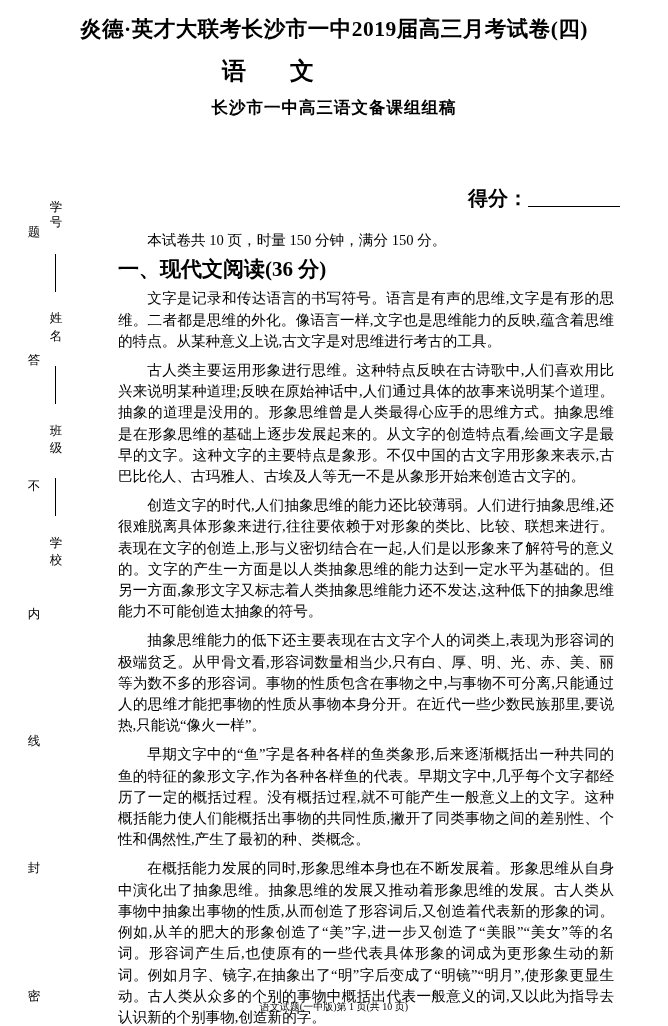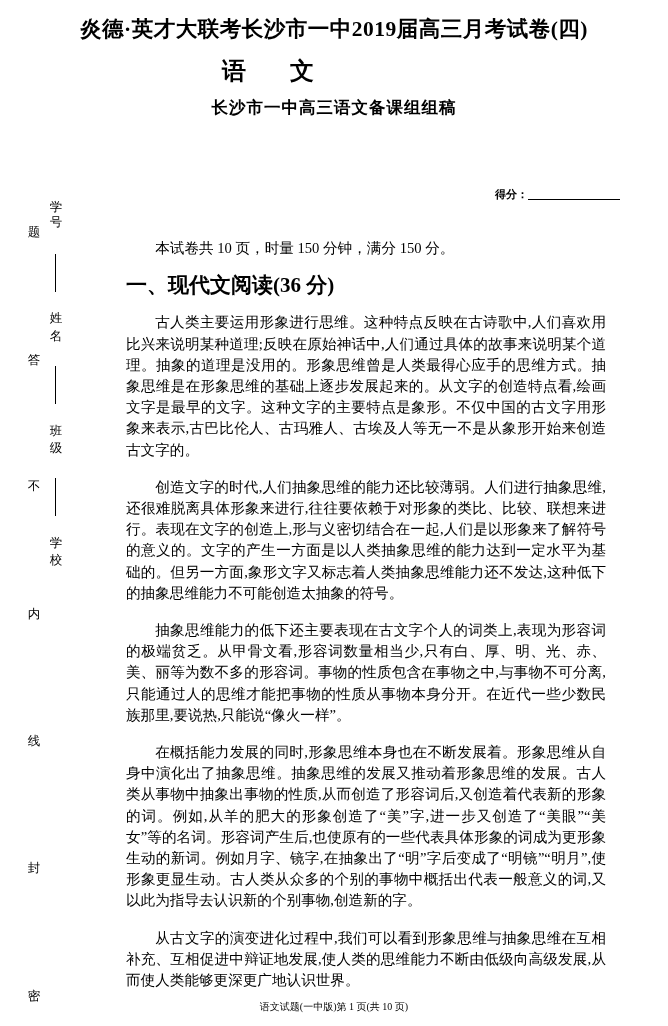--- a/index.html
+++ b/index.html
@@ -88,21 +88,21 @@
     font-weight: bold;
     font-size: 16.5px;
     letter-spacing: 1px;
   }
 
   
   .score-line {
     position: absolute;
     top: 185px;
     right: 48px;
-    font-size: 11px;
+    font-size: 20px;
     font-weight: bold;
   }
   .score-rule {
     display: inline-block;
     width: 92px;
     border-bottom: 1px solid #000;
     height: 14px;
     vertical-align: -2px;
   }
 
@@ -110,21 +110,21 @@
   .content {
     position: absolute;
     left: 110px;
     top: 222px;
     width: 512px;
     font-size: 14.6px;
     line-height: 21.2px;
     text-align: justify;
   }
   .content p {
-    margin: 16px;
+    margin: 8px;
   }
   .ind2 { text-indent: 2em; }
   .sec-title {
     font-weight: bold;
     font-size: 21px;
     margin-top: 9px;
   }
   .sub-title {
     font-weight: bold;
     font-size: 14.8px;
@@ -167,23 +167,25 @@
     <div class="seal-col seal-col-2">
       <div class="vtext" style="top:26px;letter-spacing:34px;">题　　答　　不　　内　　线　　封　　密</div>
     </div>
   </div>
 
   <div class="content">
     <p class="ind2">本试卷共 10 页，时量 150 分钟，满分 150 分。</p>
 
     <p class="sec-title">一、现代文阅读(36 分)</p>
 
+    <p class="ind2">文字是记录和传达语言的书写符号。语言是有声的思维,文字是有形的思维。二者都是思维的外化。像语言一样,文字也是思维能力的反映,蕴含着思维的特点。从某种意义上说,古文字是对思维进行考古的工具。</p>
     <p class="ind2">古人类主要运用形象进行思维。这种特点反映在古诗歌中,人们喜欢用比兴来说明某种道理;反映在原始神话中,人们通过具体的故事来说明某个道理。抽象的道理是没用的。形象思维曾是人类最得心应手的思维方式。抽象思维是在形象思维的基础上逐步发展起来的。从文字的创造特点看,绘画文字是最早的文字。这种文字的主要特点是象形。不仅中国的古文字用形象来表示,古巴比伦人、古玛雅人、古埃及人等无一不是从象形开始来创造古文字的。</p>
     <p class="ind2">创造文字的时代,人们抽象思维的能力还比较薄弱。人们进行抽象思维,还很难脱离具体形象来进行,往往要依赖于对形象的类比、比较、联想来进行。表现在文字的创造上,形与义密切结合在一起,人们是以形象来了解符号的意义的。文字的产生一方面是以人类抽象思维的能力达到一定水平为基础的。但另一方面,象形文字又标志着人类抽象思维能力还不发达,这种低下的抽象思维能力不可能创造太抽象的符号。</p>
     <p class="ind2">抽象思维能力的低下还主要表现在古文字个人的词类上,表现为形容词的极端贫乏。从甲骨文看,形容词数量相当少,只有白、厚、明、光、赤、美、丽等为数不多的形容词。事物的性质包含在事物之中,与事物不可分离,只能通过人的思维才能把事物的性质从事物本身分开。在近代一些少数民族那里,要说热,只能说“像火一样”。</p>
+    <p class="ind2">早期文字中的“鱼”字是各种各样的鱼类象形,后来逐渐概括出一种共同的鱼的特征的象形文字,作为各种各样鱼的代表。早期文字中,几乎每个文字都经历了一定的概括过程。没有概括过程,就不可能产生一般意义上的文字。这种概括能力使人们能概括出事物的共同性质,撇开了同类事物之间的差别性、个性和偶然性,产生了最初的种、类概念。</p>
     <p class="ind2">在概括能力发展的同时,形象思维本身也在不断发展着。形象思维从自身中演化出了抽象思维。抽象思维的发展又推动着形象思维的发展。古人类从事物中抽象出事物的性质,从而创造了形容词后,又创造着代表新的形象的词。例如,从羊的肥大的形象创造了“美”字,进一步又创造了“美眼”“美女”等的名词。形容词产生后,也使原有的一些代表具体形象的词成为更形象生动的新词。例如月字、镜字,在抽象出了“明”字后变成了“明镜”“明月”,使形象更显生动。古人类从众多的个别的事物中概括出代表一般意义的词,又以此为指导去认识新的个别事物,创造新的字。</p>
     <p class="ind2">从古文字的演变进化过程中,我们可以看到形象思维与抽象思维在互相补充、互相促进中辩证地发展,使人类的思维能力不断由低级向高级发展,从而使人类能够更深更广地认识世界。</p>
 
   </div>
 
   <div class="footer">语文试题(一中版)第 1 页(共 10 页)</div>
 
 </div>
 
 </body></html>

